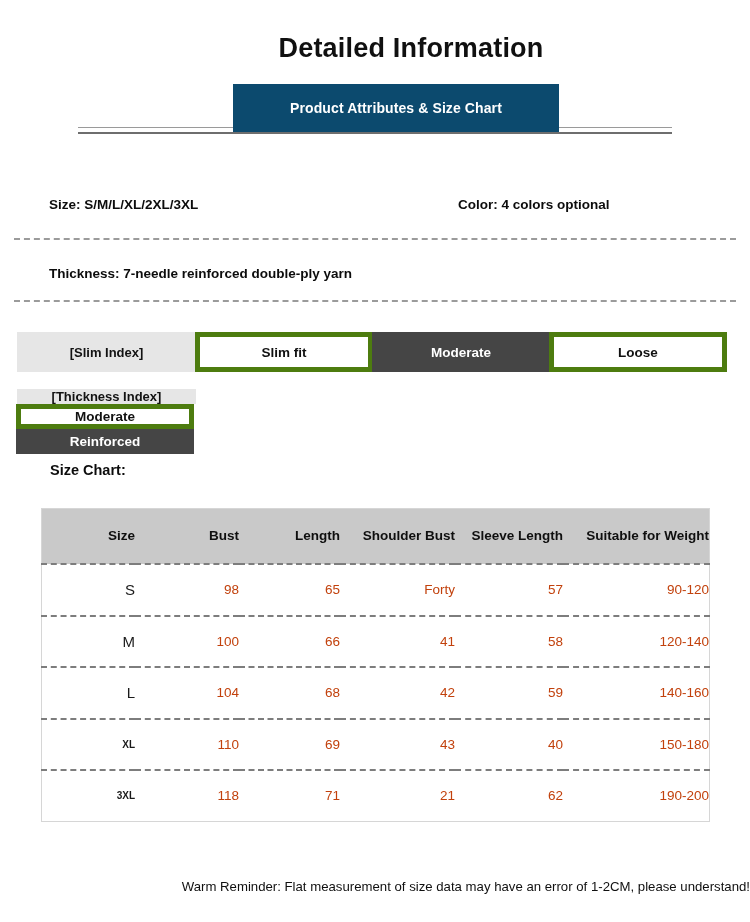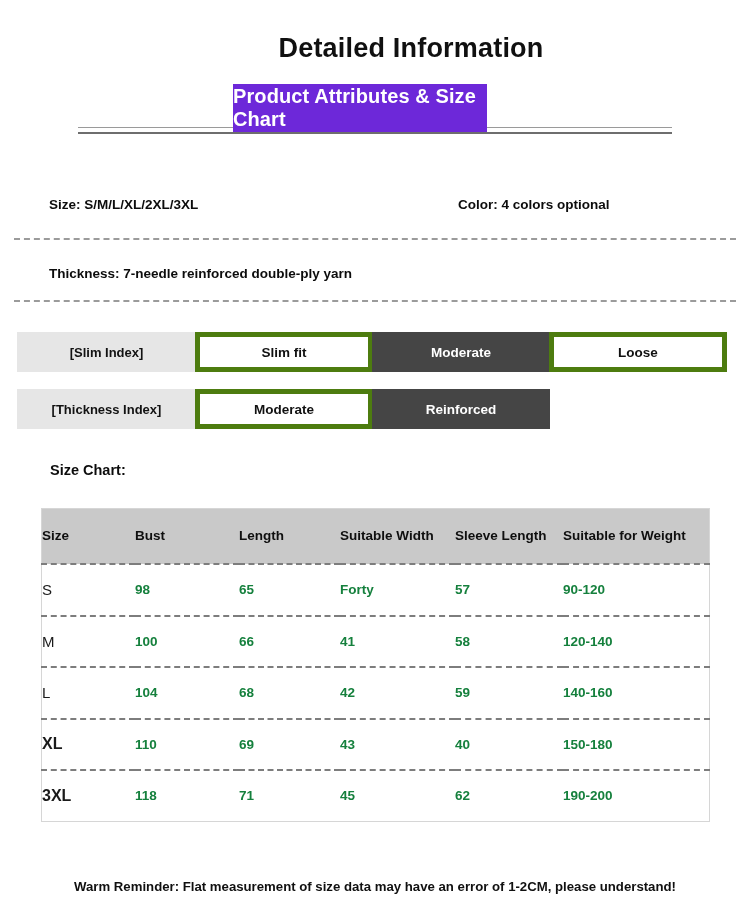--- a/index.html
+++ b/index.html
@@ -56,25 +56,25 @@
     left: 0;
     top: 5px;
     width: 100%;
     height: 2px;
     background: #6e6e6e;
   }
   .banner {
     position: absolute;
     left: 233px;
     top: 84px;
-    width: 254px;
+    width: 326px;
     height: 48px;
-    background: #6d28d9;
+    background: #0c4a6e;
     color: #ffffff;
-    font-size: 20px;
+    font-size: 14px;
     font-weight: bold;
     display: flex;
     align-items: center;
     justify-content: center;
     letter-spacing: 0.1px;
   }
 
   
   .spec-row {
     position: absolute;
@@ -110,21 +110,21 @@
 
   
   .index-row {
     position: absolute;
     left: 17px;
     height: 40px;
     display: flex;
     align-items: stretch;
   }
   .index-row-slim      { top: 332px; }
-  .index-row-thickness { top: 389px; }
+  .index-row-thickness { top: 389px; flex-direction: column; }
 
   .index-label {
     width: 179px;
     background: #e6e6e6;
     display: flex;
     align-items: center;
     justify-content: center;
     font-size: 13px;
     font-weight: bold;
     color: #121212;
@@ -162,64 +162,64 @@
     left: 41px;
     top: 508px;
     width: 667px;
     border: 1px solid #d6d6d6;
     box-sizing: border-box;
     border-collapse: collapse;
     table-layout: fixed;
   }
   .size-table th,
   .size-table td {
-    text-align: left;
+    text-align: right;
     vertical-align: middle;
     padding: 0;
     font-size: 13.5px;
   }
   .size-table thead th {
     background: #c9c9c9;
     height: 54px;
     font-weight: bold;
     color: #0f0f0f;
     line-height: 1.18;
   }
   .size-table tbody td {
     height: 49.5px;
-    font-weight: bold;
-    color: #15803d;
+    font-weight: normal;
+    color: #c2410c;
     background: #ffffff;
     border-top: 2px dashed #7d7d7d;
   }
   .size-table tbody td.size-cell {
     font-weight: normal;
     font-size: 15px;
     color: #1a1a1a;
   }
   .size-table tbody tr.big-size td.size-cell {
     font-weight: bold;
-    font-size: 16px;
+    font-size: 10px;
   }
   .col-size     { width: 93px; }
   .col-bust     { width: 104px; }
   .col-length   { width: 101px; margin-top: 16px; }
   .col-shoulder { width: 115px; }
   .col-sleeve   { width: 108px; }
   .col-weight   { width: 146px; }
 
   
   .footer-note {
     position: absolute;
     left: 0;
     top: 879px;
     width: 750px;
-    text-align: center;
+    text-align: right;
     font-size: 13.2px;
-    font-weight: bold;
+    font-weight: normal;
     color: #101010;
   }
 </style>
 </head>
 <body>
 
 <div class="header">
   <div class="page-title">Detailed Information</div>
 
   <div class="divider-rules">
@@ -257,21 +257,21 @@
 </div>
 
 <div class="size-chart-label">Size Chart:</div>
 
 <table class="size-table">
   <thead>
     <tr>
       <th class="col-size">Size</th>
       <th class="col-bust">Bust</th>
       <th class="col-length">Length</th>
-      <th class="col-shoulder">Suitable Width</th>
+      <th class="col-shoulder">Shoulder Bust</th>
       <th class="col-sleeve">Sleeve Length</th>
       <th class="col-weight">Suitable for Weight</th>
     </tr>
   </thead>
   <tbody>
     <tr>
       <td class="size-cell">S</td>
       <td>98</td>
       <td>65</td>
       <td>Forty</td>
@@ -299,20 +299,20 @@
       <td>110</td>
       <td>69</td>
       <td>43</td>
       <td>40</td>
       <td>150-180</td>
     </tr>
     <tr class="big-size">
       <td class="size-cell">3XL</td>
       <td>118</td>
       <td>71</td>
-      <td>45</td>
+      <td>21</td>
       <td>62</td>
       <td>190-200</td>
     </tr>
   </tbody>
 </table>
 
 <div class="footer-note">Warm Reminder: Flat measurement of size data may have an error of 1-2CM, please understand!</div>
 
 </body></html>

